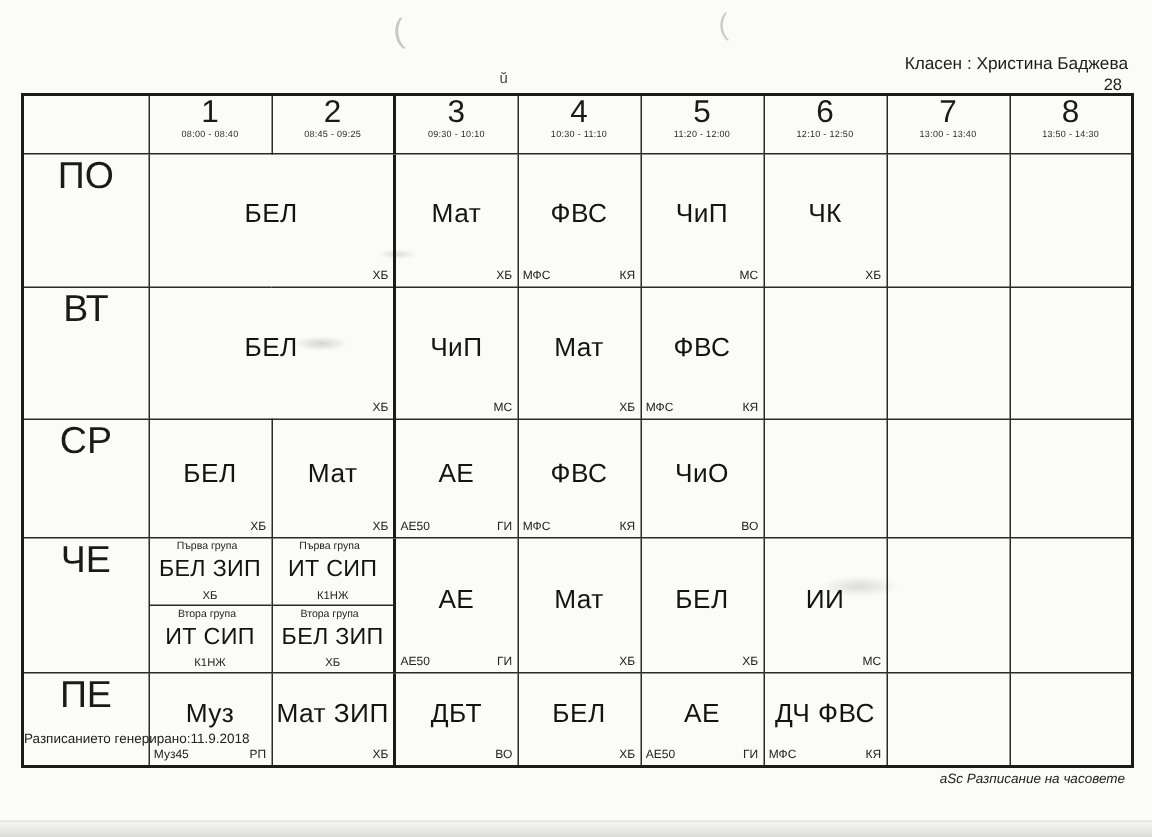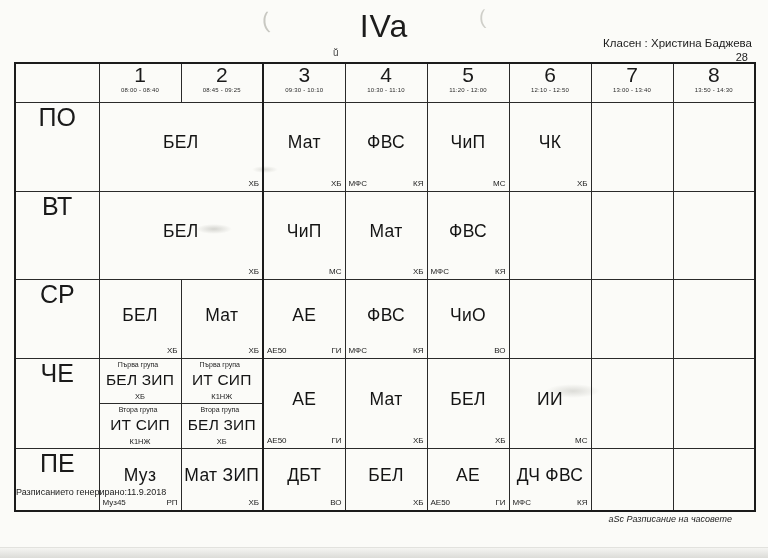--- a/index.html
+++ b/index.html
@@ -63,21 +63,21 @@
     font-size:15.5px;letter-spacing:.2px;color:#141414;margin-top:-2px;
   }
   .scodes{
     display:flex;justify-content:space-between;
     font-size:7.5px;line-height:8px;color:#222;
     padding:0 3px 2px 3px;min-height:8px;
   }
 
   
   .foot-left{position:absolute;top:487px;left:16px;font-size:9px;color:#222;}
-  .foot-right{position:absolute;top:514px;right:36px;font-size:9px;font-style:italic;color:#222;}
+  .foot-right{position:absolute;top:514px;right:18px;font-size:9px;font-style:italic;color:#222;}
 
   
   .artifact{position:absolute;pointer-events:none;}
   .paren1{left:262px;top:8px;font-size:22px;color:#c8c8c2;transform:rotate(-6deg);}
   .paren2{left:479px;top:6px;font-size:20px;color:#cfcfc9;transform:rotate(-4deg);}
   .tickmark{left:333px;top:47px;font-size:10px;color:#4a4a4a;}
   .smudge1{left:196px;top:224px;width:36px;height:10px;
     background:radial-gradient(ellipse at center,rgba(140,140,132,.35),rgba(140,140,132,0) 70%);}
   .smudge2{left:546px;top:384px;width:54px;height:14px;
     background:radial-gradient(ellipse at center,rgba(140,140,132,.28),rgba(140,140,132,0) 70%);}
@@ -87,21 +87,20 @@
     position:absolute;left:0;right:0;bottom:0;height:10px;
     background:linear-gradient(#f5f5f2,#dcdcd8);
     border-top:1px solid #e2e2de;
   }
 </style>
 </head>
 <body>
 
 <div class="sheet">
 
-  <div class="title">IVa</div>
   <div class="class-teacher">Класен : Христина Баджева</div>
   <div class="page-num">28</div>
 
   <span class="artifact paren1">(</span>
   <span class="artifact paren2">(</span>
   <span class="artifact tickmark">ŭ</span>
   <span class="artifact smudge1"></span>
   <span class="artifact smudge2"></span>
   <span class="artifact smudge3"></span>
 

